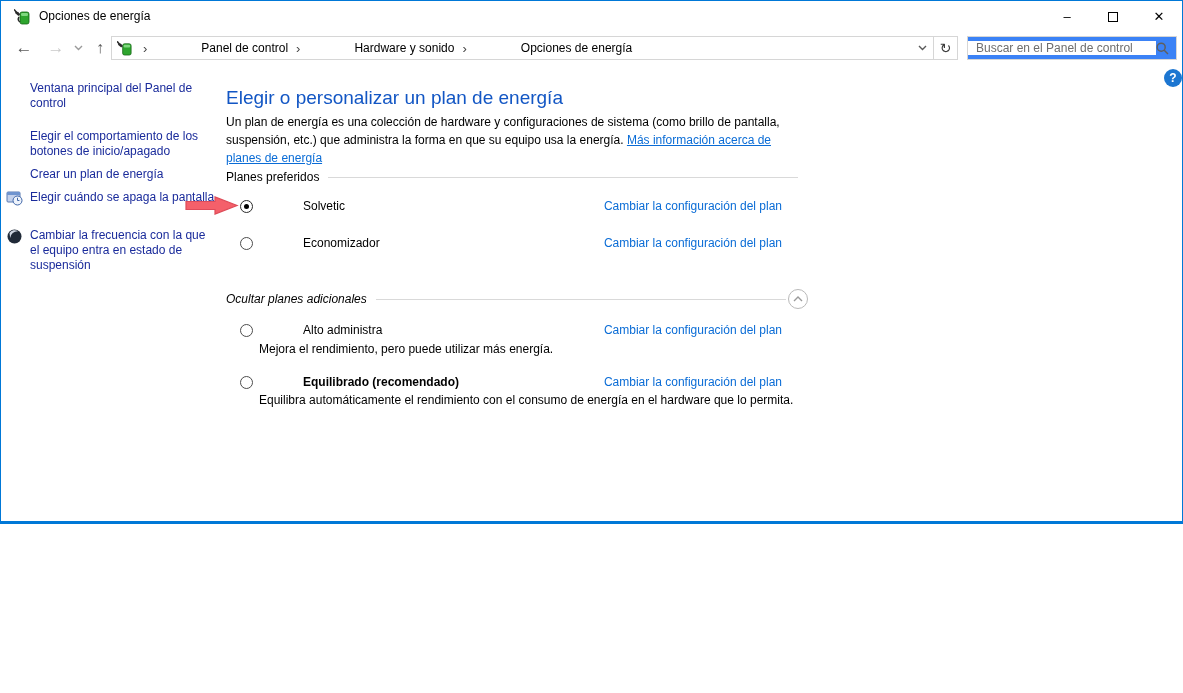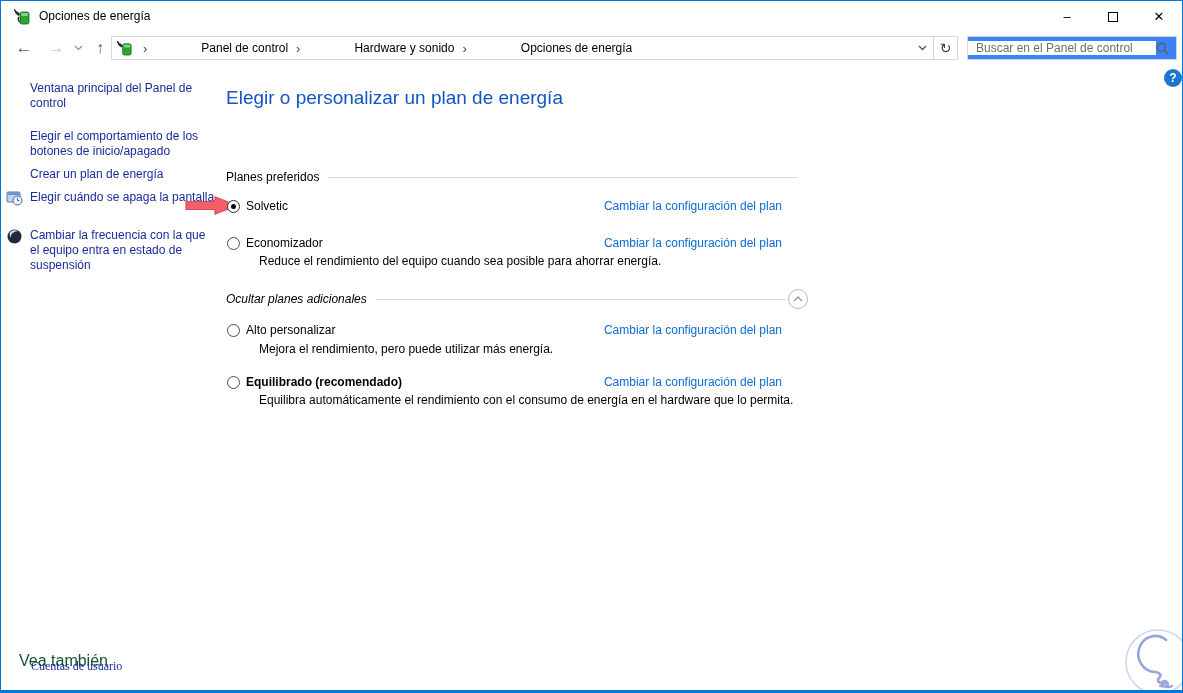--- a/index.html
+++ b/index.html
@@ -1,18 +1,18 @@
 <!DOCTYPE html>
 <html><head>
 <meta charset="utf-8">
 <style>
   * { margin:0; padding:0; box-sizing:border-box; }
   html,body { width:1183px; height:693px; background:#fff; overflow:hidden;
               font-family:"Liberation Sans","DejaVu Sans",sans-serif; }
-  .window { position:relative; width:1183px; height:693px; background:#fff;
+  .window { position:relative; width:1183px; height:524px; background:#fff;
             border:1px solid #0078d7; border-bottom:3px solid #0078d7; overflow:hidden; }
 
   
   .titlebar { position:absolute; top:0; left:0; right:0; height:31px; background:#fff; display:flex; align-items:center; }
   .app-icon { position:absolute; left:13px; top:7px; width:17px; height:17px; }
   .title-text { position:absolute; left:38px; top:0; line-height:31px; font-size:12px; color:#000; }
   .win-controls { position:absolute; right:0; top:0; height:31px; display:flex; }
   .win-btn { width:46px; height:31px; display:flex; align-items:center; justify-content:center;
              font-size:13px; color:#000; cursor:default; }
   .max-glyph { display:inline-block; width:10px; height:10px; border:1px solid #000; }
@@ -57,21 +57,21 @@
   .page-title { position:absolute; left:225px; top:86px; font-size:19px; color:#1256c4; }
   .intro { position:absolute; left:225px; top:112px; width:578px; font-size:12px; line-height:18px; color:#000; }
   .intro a { color:#0a6cd6; text-decoration:underline; cursor:pointer; }
 
   .section-head { position:absolute; left:225px; display:flex; align-items:center; height:16px; }
   .section-label { font-size:12px; color:#000; white-space:nowrap; }
   .rule { flex:1; height:1px; background:#d9d9d9; margin-left:9px; }
   .collapse-btn { width:20px; height:20px; border-radius:50%; border:1px solid #b9b9b9; background:#fff;
                   margin-left:2px; display:flex; align-items:center; justify-content:center; cursor:pointer; flex:0 0 auto; }
 
-  .plan-row { position:absolute; left:226px; right:400px; height:16px; display:flex; align-items:center; }
+  .plan-row { position:absolute; left:239px; right:400px; height:16px; display:flex; align-items:center;gap:44px; }
   .radio { width:13px; height:13px; border-radius:50%; border:1px solid #4d4d4d; background:#fff;
            margin-right:6px; flex:0 0 auto; position:relative; cursor:pointer; }
   .radio.selected { border-color:#2b2b2b; }
   .radio.selected::after { content:""; position:absolute; left:3px; top:3px; width:5px; height:5px;
                            border-radius:50%; background:#000; }
   .plan-name { font-size:12px; color:#000; cursor:pointer; }
   .plan-name.bold { font-weight:bold; }
   .plan-link { margin-left:auto; font-size:12px; color:#0a6cd6; cursor:pointer; text-decoration:none; }
   .plan-desc { position:absolute; left:258px; width:548px; font-size:12px; line-height:17px; color:#000; }
 
@@ -178,20 +178,21 @@
   <div class="side-item" style="top:227px">Cambiar la frecuencia con la que el equipo entra en estado de suspensión</div>
 
   <div class="see-also-head">Vea también</div>
   <div class="see-also-link">Cuentas de usuario</div>
 
   <div class="help-btn">
       <span>?</span>
     </div>
 
   <div class="page-title">Elegir o personalizar un plan de energía</div>
+  <p class="intro"><span>Un plan de energía es una colección de hardware y configuraciones de sistema (como brillo de pantalla, suspensión, etc.) que administra la forma en que su equipo usa la energía. </span><a>Más información acerca de planes de energía</a></p>
 
   <div class="section-head" style="top:168px; width:572px;">
     <span class="section-label">Planes preferidos</span>
     <div class="rule"></div>
   </div>
 
   <svg class="red-arrow" width="54" height="19" viewBox="0 0 54 19">
     <polygon points="1,5.5 30,5.5 30,1 52,9.5 30,18 30,13.5 1,13.5" fill="#f4606a" stroke="#de4b58" stroke-width="1.2"></polygon>
   </svg>
 
@@ -199,35 +200,34 @@
     <span class="radio selected"></span>
     <span class="plan-name">Solvetic</span>
     <a class="plan-link">Cambiar la configuración del plan</a>
   </div>
 
   <div class="plan-row" style="top:234px">
     <span class="radio"></span>
     <span class="plan-name">Economizador</span>
     <a class="plan-link">Cambiar la configuración del plan</a>
   </div>
-  <div class="plan-desc" style="top:252px">Reduce el rendimiento del equipo cuando sea posible para ahorrar energía.</div>
 
   <div class="section-head" style="top:290px; width:582px;font-style:italic;">
     <span class="section-label">Ocultar planes adicionales</span>
     <div class="rule"></div>
     <div class="collapse-btn">
       <svg width="10" height="6" viewBox="0 0 10 6">
           <polyline points="1,5 5,1 9,5" fill="none" stroke="#9a9a9a" stroke-width="1.4"></polyline>
         </svg>
     </div>
   </div>
 
   <div class="plan-row" style="top:321px">
     <span class="radio"></span>
-    <span class="plan-name">Alto personalizar</span>
+    <span class="plan-name">Alto administra</span>
     <a class="plan-link">Cambiar la configuración del plan</a>
   </div>
   <div class="plan-desc" style="top:340px">Mejora el rendimiento, pero puede utilizar más energía.</div>
 
   <div class="plan-row" style="top:373px">
     <span class="radio"></span>
     <span class="plan-name bold">Equilibrado (recomendado)</span>
     <a class="plan-link">Cambiar la configuración del plan</a>
   </div>
   <div class="plan-desc" style="top:391px; width:545px;">Equilibra automáticamente el rendimiento con el consumo de energía en el hardware que lo permita.</div>

